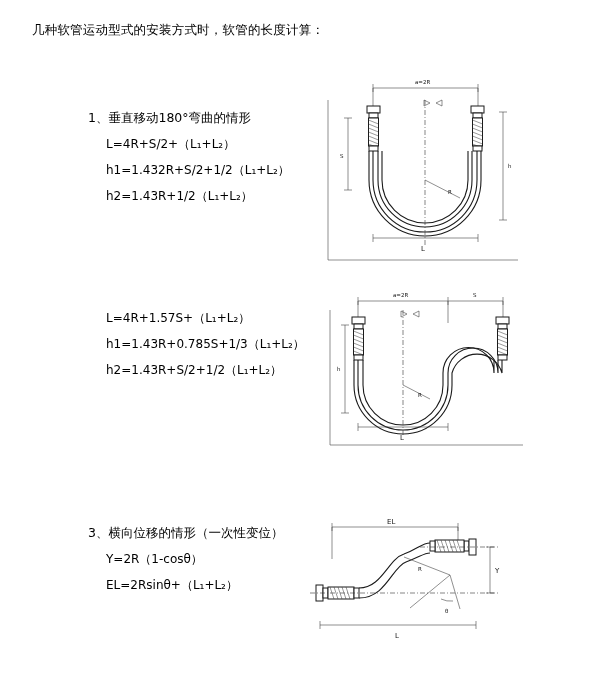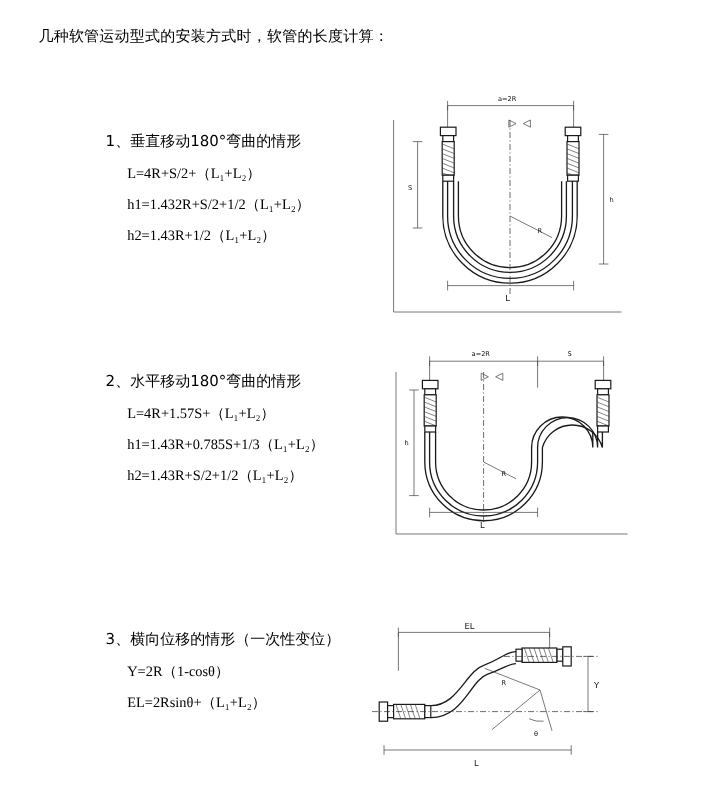--- a/index.html
+++ b/index.html
@@ -42,21 +42,20 @@
   }
   .case-title {
     font-size: 12.5px;
     margin-bottom: 9px;
     white-space: nowrap;
   }
   .formula {
     font-size: 12px;
     margin: 0 0 9px 18px;
     white-space: nowrap;
-    font-family: Liberation Serif, serif;
   }
   .case-figure {
     position: absolute;
     top: 0;
   }
   svg { display: block; }
   .ln-thin { stroke: #444; stroke-width: 0.6; fill: none; }
   .ln-dash { stroke: #333; stroke-width: 0.6; fill: none; stroke-dasharray: 5 2 1 2; }
   .hose { stroke: #1a1a1a; stroke-width: 1.1; fill: none; }
   .hatch { stroke: #333; stroke-width: 0.5; fill: none; }
@@ -128,21 +127,20 @@
         <text class="dimtxt7" x="103" y="181">L</text>
 
         <path class="ln-thin" d="M118 33 L124 30 L124 36 Z"></path>
         <path class="ln-thin" d="M112 33 L106 30 L106 36 Z"></path>
       </svg>
     </div>
   </div>
 
   <div class="case" style="top:310px;">
     <div class="case-text">
-      <div class="case-title">2、水平移动180°弯曲的情形</div>
       <div class="formula">L=4R+1.57S+（L₁+L₂）</div>
       <div class="formula">h1=1.43R+0.785S+1/3（L₁+L₂）</div>
       <div class="formula">h2=1.43R+S/2+1/2（L₁+L₂）</div>
     </div>
 
     <div class="case-figure" style="left:318px; top:-25px;">
       <svg width="230" height="180" viewBox="0 0 230 180">
 
         <path class="ln-thin" d="M12 25 L12 160"></path>
         <path class="ln-thin" d="M12 160 L205 160"></path>

